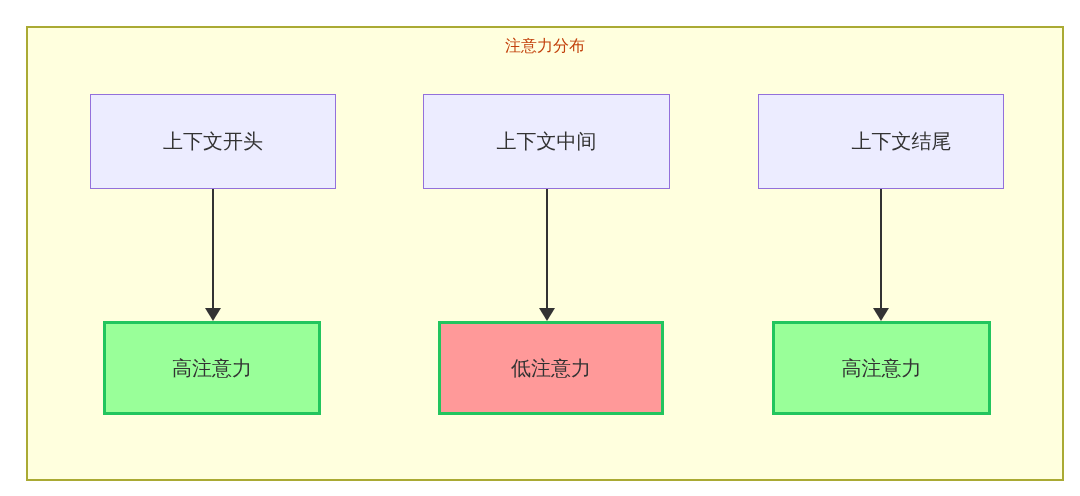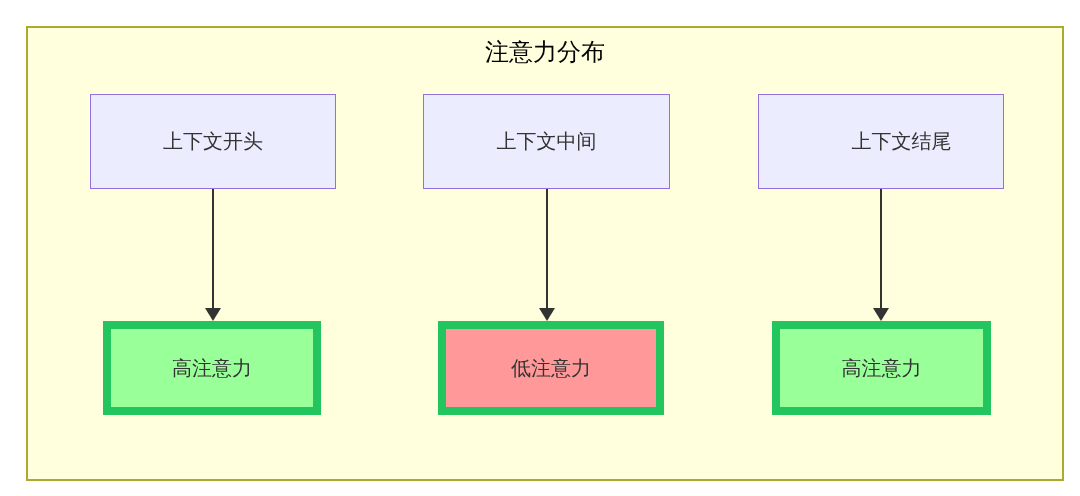--- a/index.html
+++ b/index.html
@@ -26,42 +26,42 @@
     background: #FFFFDE;
     border: 2px solid #AAAA33;
     box-sizing: border-box;
   }
   .diagram-title {
     position: absolute;
     left: 0;
     top: 8px;
     width: 100%;
     text-align: center;
-    font-size: 24px;
-    color: #000000;
+    font-size: 16px;
+    color: #c2410c;
     font-weight: 400;
   }
   .node {
     position: absolute;
     display: flex;
     align-items: center;
     justify-content: center;
     box-sizing: border-box;
     font-size: 20px;
     color: #333333;
     text-align: center;
   }
   .node.source {
     background: #ECECFF;
     border: 1.5px solid #9370DB;
     height: 95px;
     top: 66px;
   }
   .node.target {
-    border: 8px solid #22c55e;
+    border: 3px solid #22c55e;
     height: 94px;
     top: 293px;
   }
   .node.target[data-level="high"] { background: #99FF99; }
   .node.target[data-level="low"]  { background: #FF9999; }
 
   .src-1 { left: 62px;  width: 246px; }
   .src-2 { left: 395px; width: 247px; }
   .src-3 { left: 730px; width: 246px; padding-left: 41px; }
   .tgt-1 { left: 75px;  width: 218px; }

